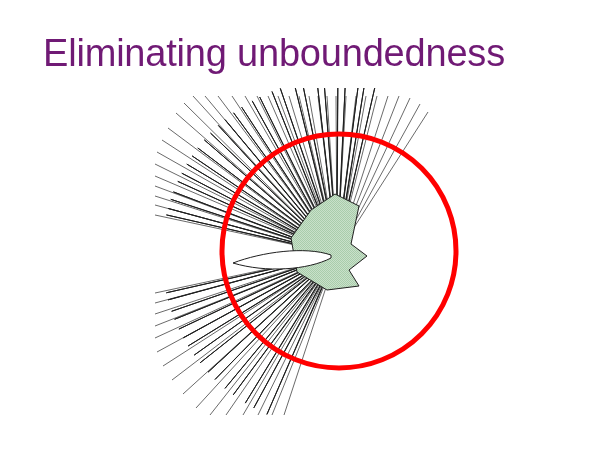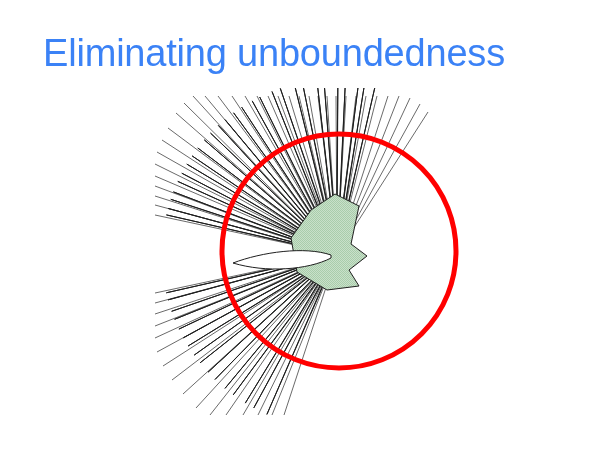--- a/index.html
+++ b/index.html
@@ -24,21 +24,21 @@
   #slide-title {
     position: absolute;
     left: 0;
     top: 30px;
     width: 548px;
     text-align: center;
     font-family: "Liberation Sans", sans-serif;
     font-size: 38px;
     font-weight: 400;
     line-height: 46px;
-    color: #3b82f6;
+    color: #701a75;
     letter-spacing: -0.2px;
     white-space: nowrap;
   }
   #figure {
     position: absolute;
     left: 0;
     top: 0;
     width: 600px;
     height: 450px;
   }

